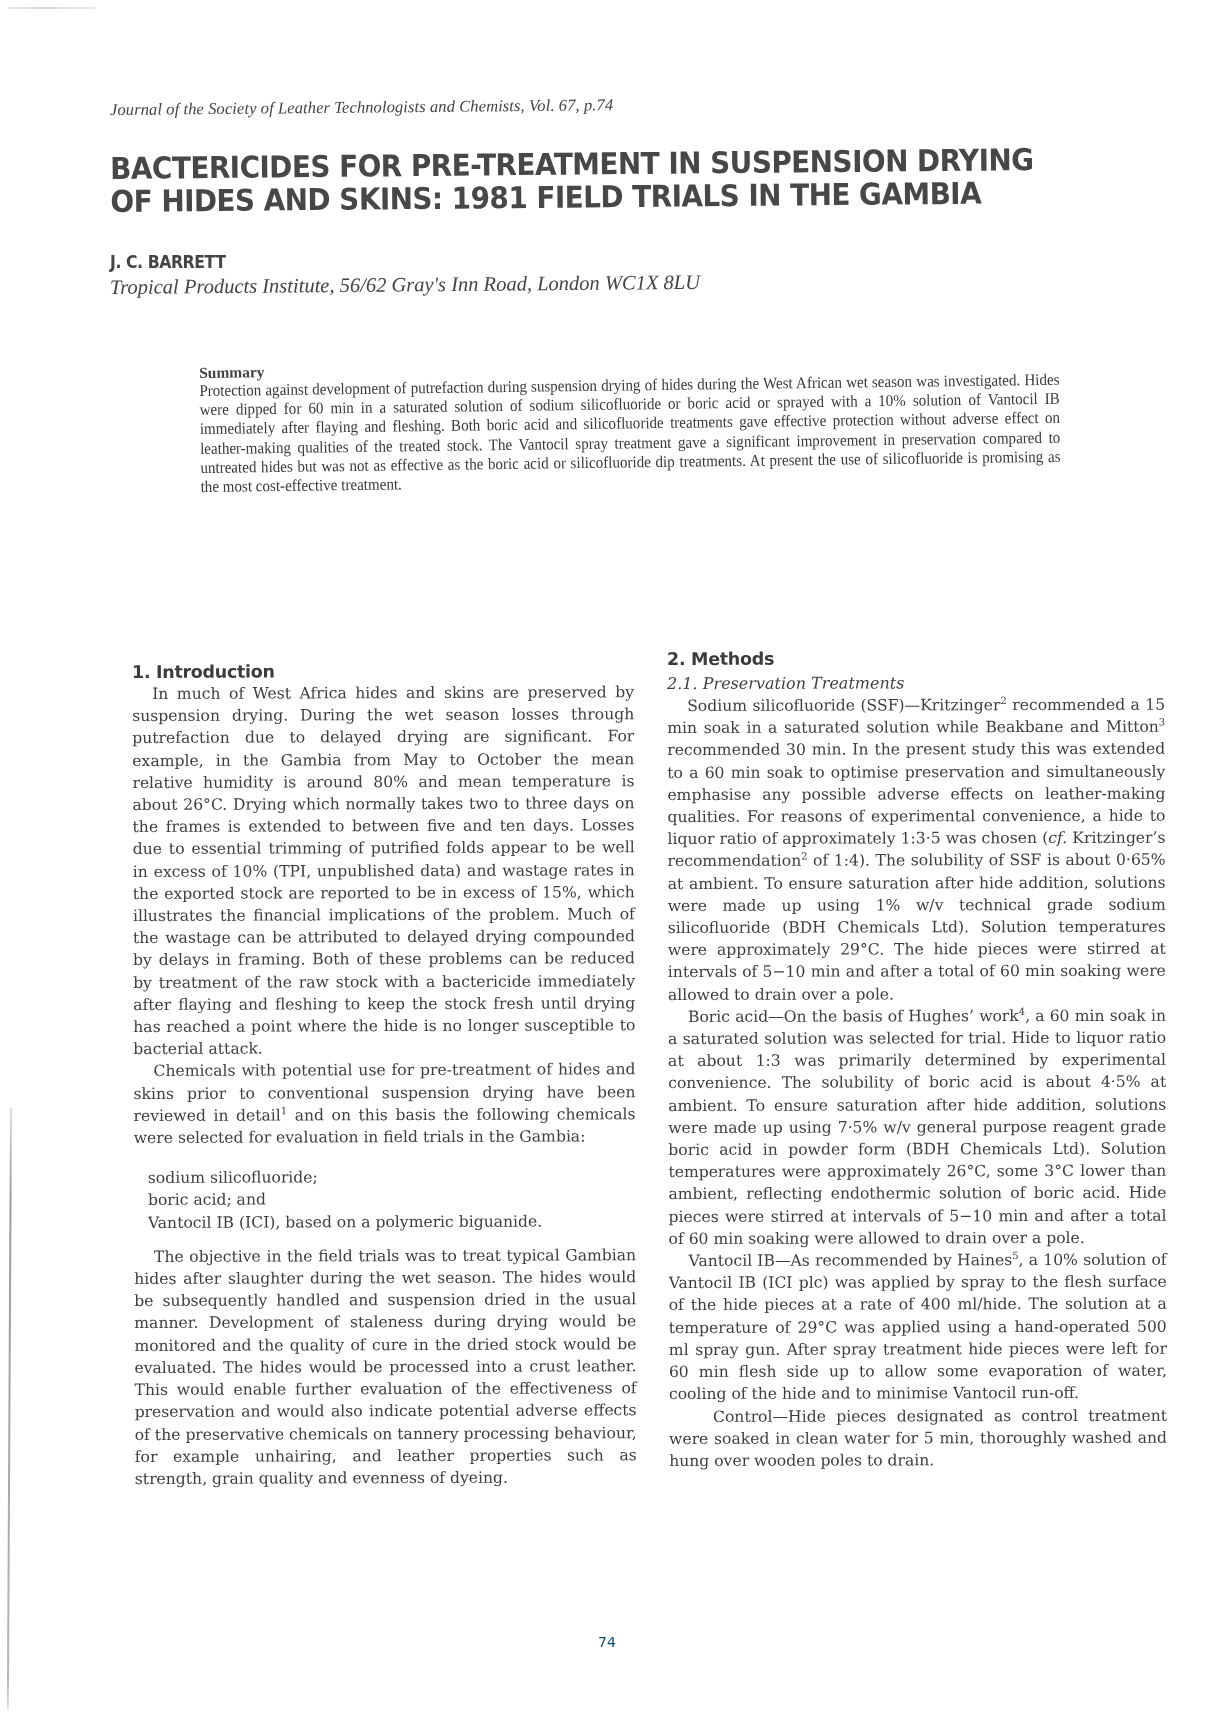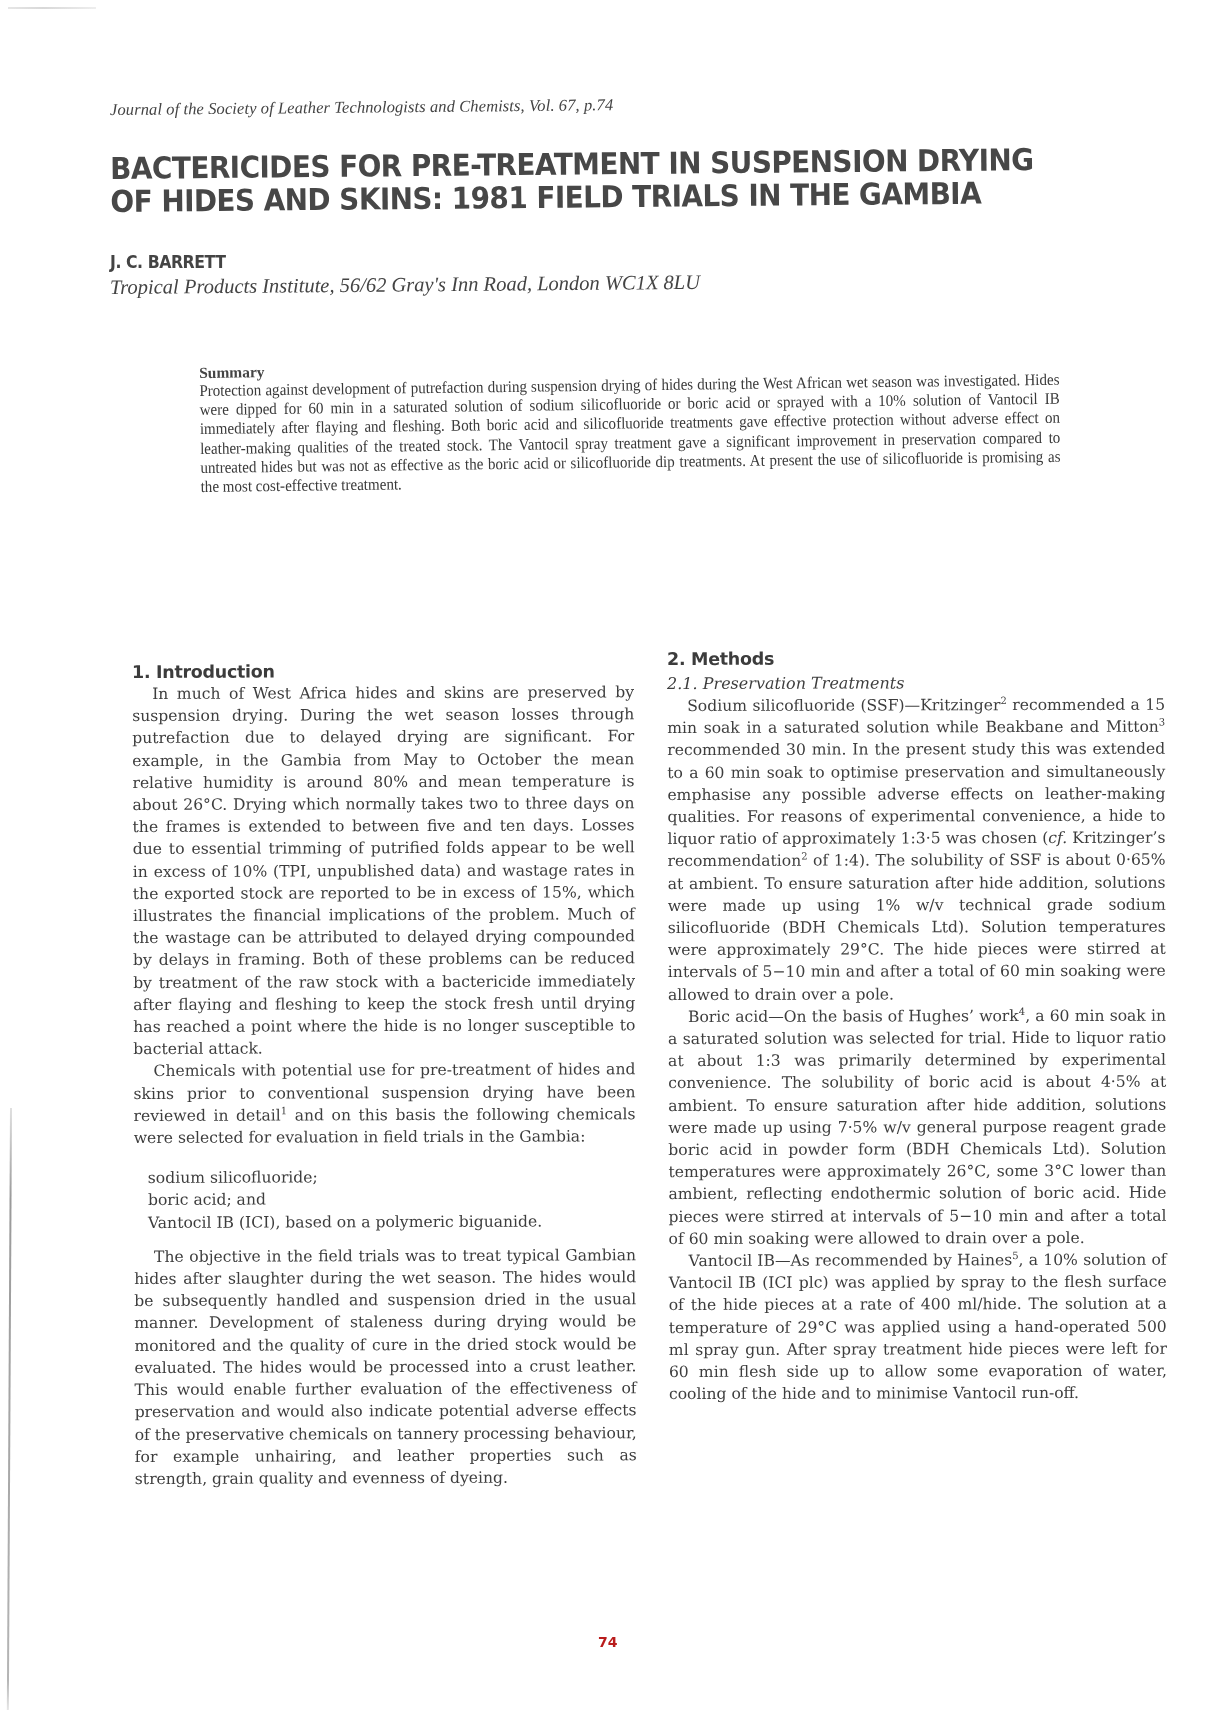--- a/index.html
+++ b/index.html
@@ -163,22 +163,21 @@
     font-size: 10px;
     line-height: 0;
     vertical-align: super;
   }
   .page-number {
     position: absolute;
     left: 598px;
     top: 1634px;
     font-family: "DejaVu Sans", "Liberation Sans", sans-serif;
     font-size: 14px;
-    color: #b91c1c;
-    font-weight: bold;
+    color: #0c4a6e;
   }
 </style>
 </head>
 <body>
 
 <div class="scan-mark-top"></div>
 <div class="scan-edge-line"></div>
 
 <div class="journal-line">Journal of the Society of Leather Technologists and Chemists, Vol. 67, p.74</div>
 
@@ -210,15 +209,16 @@
 <div class="col col-right">
   <div class="sec-heading">2.  Methods</div>
   <div class="sub-heading">2.1.  Preservation Treatments</div>
 
   <p class="para"><span class="lead">Sodium silicofluoride (SSF)</span><span>—Kritzinger</span><sup>2</sup><span> recom­mended a 15 min soak in a saturated solution while Beakbane and Mitton</span><sup>3</sup><span> recommended 30 min. In the present study this was extended to a 60 min soak to optimise preservation and simultaneously emphasise any possible adverse effects on leather-making qual­ities. For reasons of experimental convenience, a hide to liquor ratio of approximately 1:3·5 was chosen (</span><i>cf.</i><span> Kritzinger’s recommendation</span><sup>2</sup><span> of 1:4). The solubility of SSF is about 0·65% at ambient. To ensure saturation after hide addition, solutions were made up using 1% w/v technical grade sodium silicofluoride (BDH Che­micals Ltd). Solution temperatures were approximately 29°C. The hide pieces were stirred at intervals of 5−10 min and after a total of 60 min soaking were allowed to drain over a pole.</span></p>
 
   <p class="para"><span class="lead">Boric acid</span><span>—On the basis of Hughes’ work</span><sup>4</sup><span>, a 60 min soak in a saturated solution was selected for trial. Hide to liquor ratio at about 1:3 was primarily determined by experimental convenience. The solubility of boric acid is about 4·5% at ambient. To ensure saturation after hide addition, solutions were made up using 7·5% w/v general purpose reagent grade boric acid in powder form (BDH Chemicals Ltd). Solution temperatures were approximately 26°C, some 3°C lower than ambient, reflecting endothermic solution of boric acid. Hide pieces were stirred at intervals of 5−10 min and after a total of 60 min soaking were allowed to drain over a pole.</span></p>
 
   <p class="para"><span class="lead">Vantocil IB</span><span>—As recommended by Haines</span><sup>5</sup><span>, a 10% solution of Vantocil IB (ICI plc) was applied by spray to the flesh surface of the hide pieces at a rate of 400 ml/hide. The solution at a temperature of 29°C was applied using a hand-operated 500 ml spray gun. After spray treatment hide pieces were left for 60 min flesh side up to allow some evaporation of water, cooling of the hide and to minimise Vantocil run-off.</span></p>
 
+  <p class="para" style="text-indent:44px"><span class="lead">Control</span><span>—Hide pieces designated as control treat­ment were soaked in clean water for 5 min, thoroughly washed and hung over wooden poles to drain.</span></p>
 </div>
 
 <div class="page-number">74</div>
 
 </body></html>

